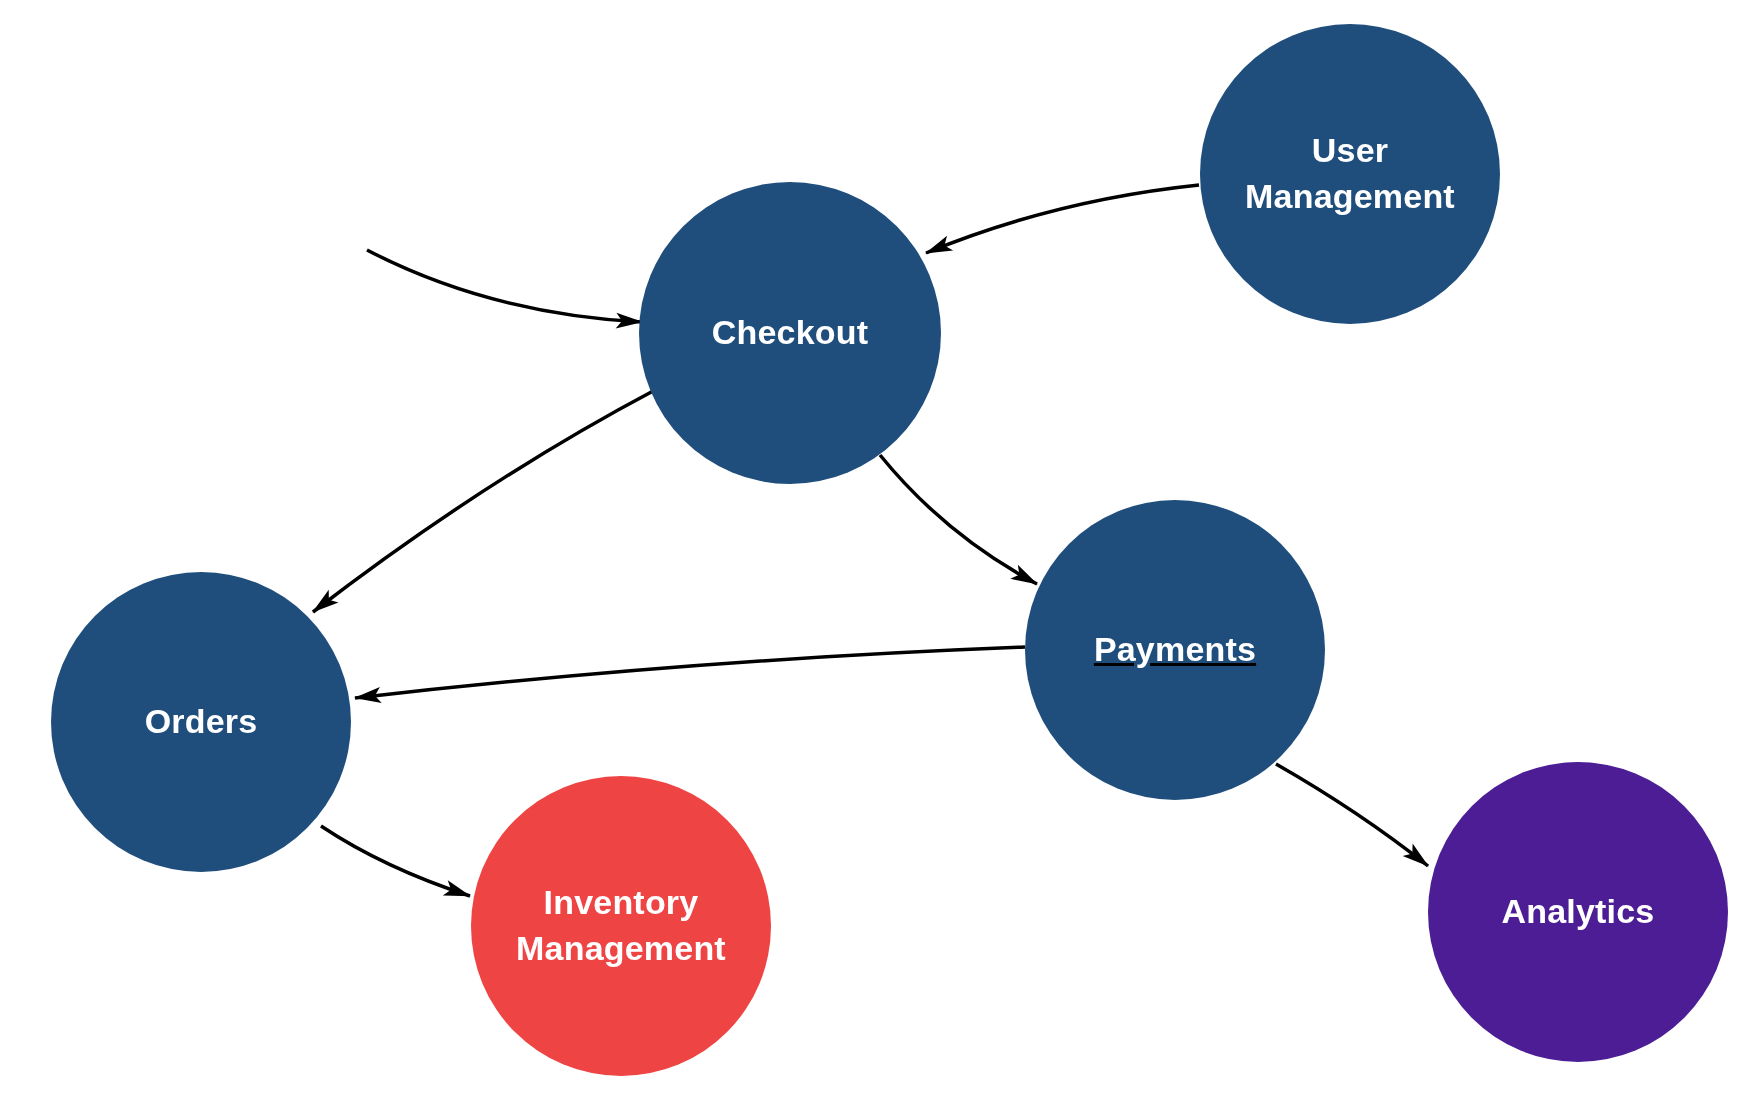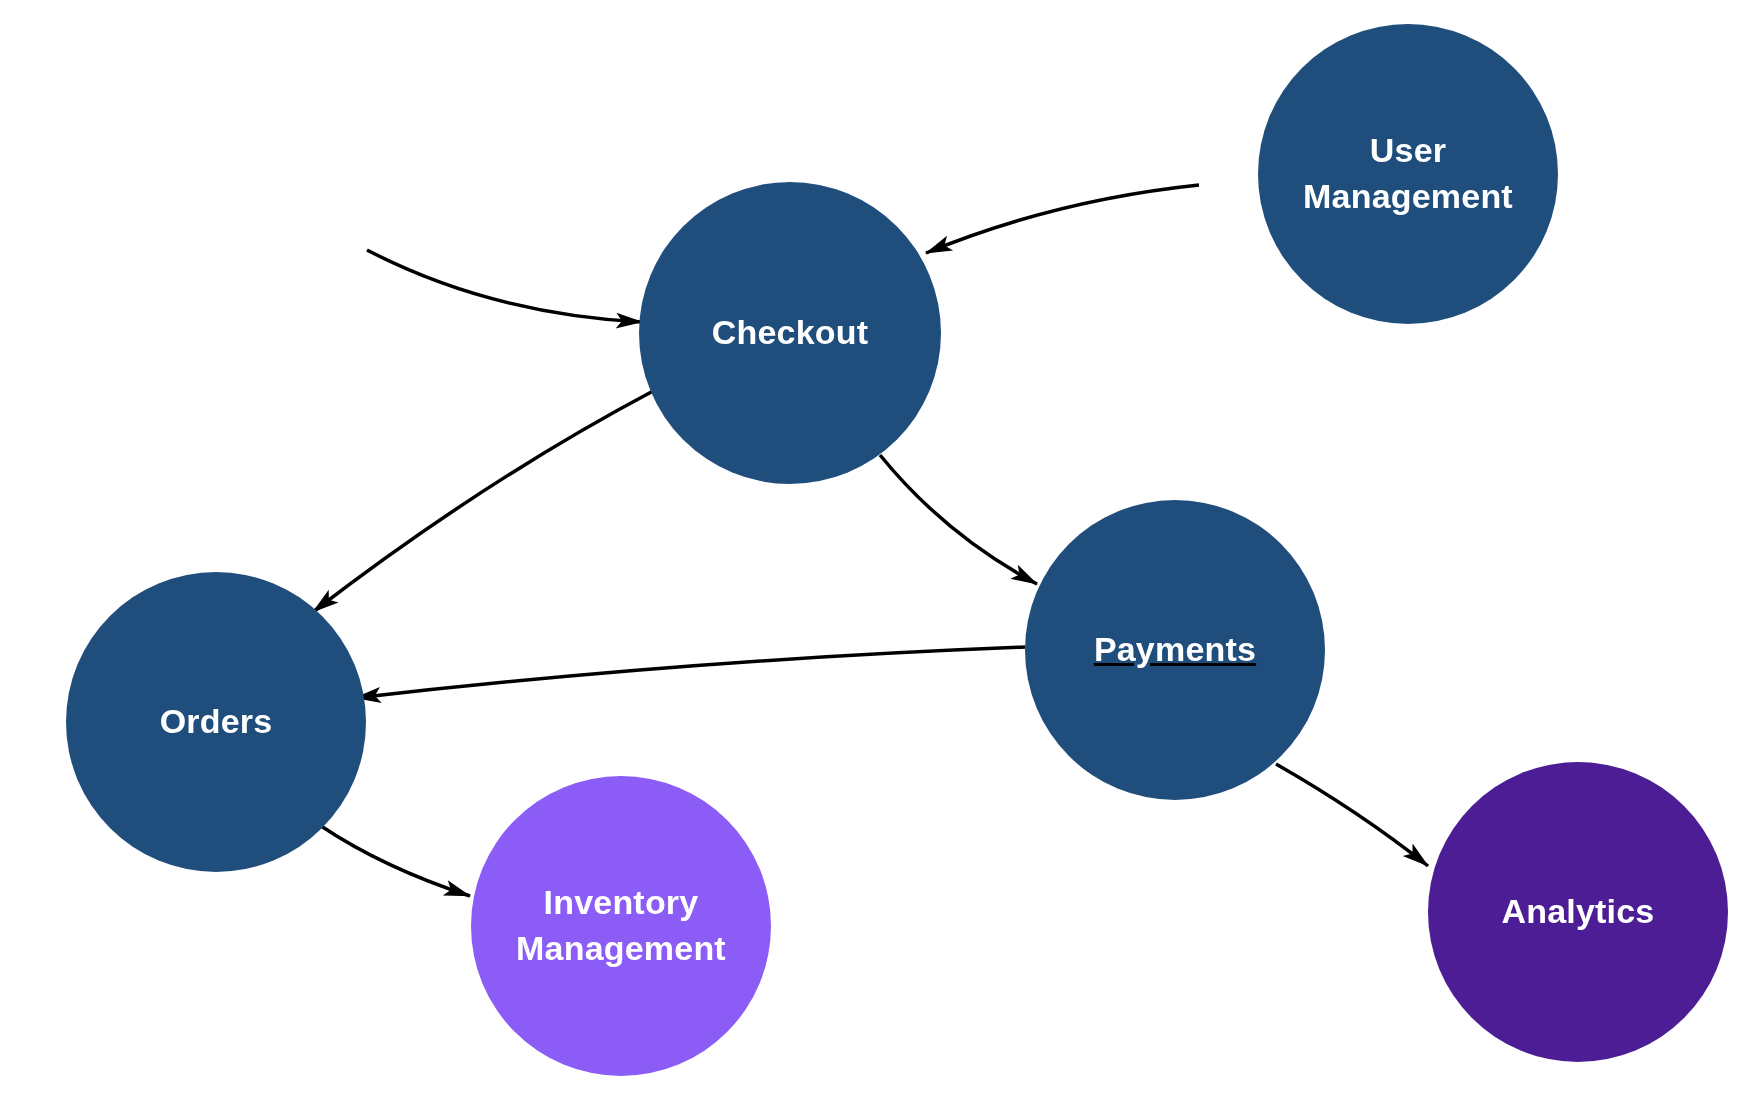--- a/index.html
+++ b/index.html
@@ -52,33 +52,33 @@
     </defs>
   <path class="edge" d="M 367 250 Q 490 314 642 322" stroke="#000000" marker-end="url(#arrowhead)"></path>
       <path class="edge" d="M 1199 185 Q 1055 200 926 253" stroke="#000000" marker-end="url(#arrowhead)"></path>
       <path class="edge" d="M 655 390 Q 483 481 313 612" stroke="#000000" marker-end="url(#arrowhead)"></path>
       <path class="edge" d="M 880 455 Q 945 535 1037 584" stroke="#000000" marker-end="url(#arrowhead)"></path>
       <path class="edge" d="M 1025 647 Q 685 660 355 698" stroke="#000000" marker-end="url(#arrowhead)"></path>
       <path class="edge" d="M 321 826 Q 384 868 470 896" stroke="#000000" marker-end="url(#arrowhead)"></path>
       <path class="edge" d="M 1276 764 Q 1360 812 1428 866" stroke="#000000" marker-end="url(#arrowhead)"></path>
     </svg>
 
-    <div class="node" style="left: 1258px; top: 24px; width: 300px; height: 300px; background: rgb(31, 78, 124);">
+    <div class="node" style="left: 1200px; top: 24px; width: 300px; height: 300px; background: rgb(31, 78, 124);">
       <span class="node-label" style="color: rgb(255, 255, 255);">User
 Management</span>
     </div>
     <div class="node" style="left: 639px; top: 182px; width: 302px; height: 302px; background: rgb(31, 78, 124);">
       <span class="node-label" style="color: rgb(255, 255, 255);">Checkout</span>
     </div>
-    <div class="node" style="left: 66px; top: 572px; width: 300px; height: 300px; background: rgb(31, 78, 124);">
+    <div class="node" style="left: 51px; top: 572px; width: 300px; height: 300px; background: rgb(31, 78, 124);">
       <span class="node-label" style="color: rgb(255, 255, 255);">Orders</span>
     </div>
     <div class="node" style="left: 1025px; top: 500px; width: 300px; height: 300px; background: rgb(31, 78, 124); text-decoration: underline;">
       <span class="node-label" style="color: rgb(255, 255, 255);">Payments</span>
     </div>
-    <div class="node" style="left: 471px; top: 776px; width: 300px; height: 300px; background: #8b5cf6; align-items: center;">
+    <div class="node" style="left: 471px; top: 776px; width: 300px; height: 300px; background: #ef4444; align-items: center;">
       <span class="node-label" style="color: rgb(255, 255, 255);">Inventory
 Management</span>
     </div>
     <div class="node" style="left: 1428px; top: 762px; width: 300px; height: 300px; background: #4c1d95;">
       <span class="node-label" style="color: rgb(255, 255, 255);">Analytics</span>
     </div>
   </div>
 
 </body></html>

